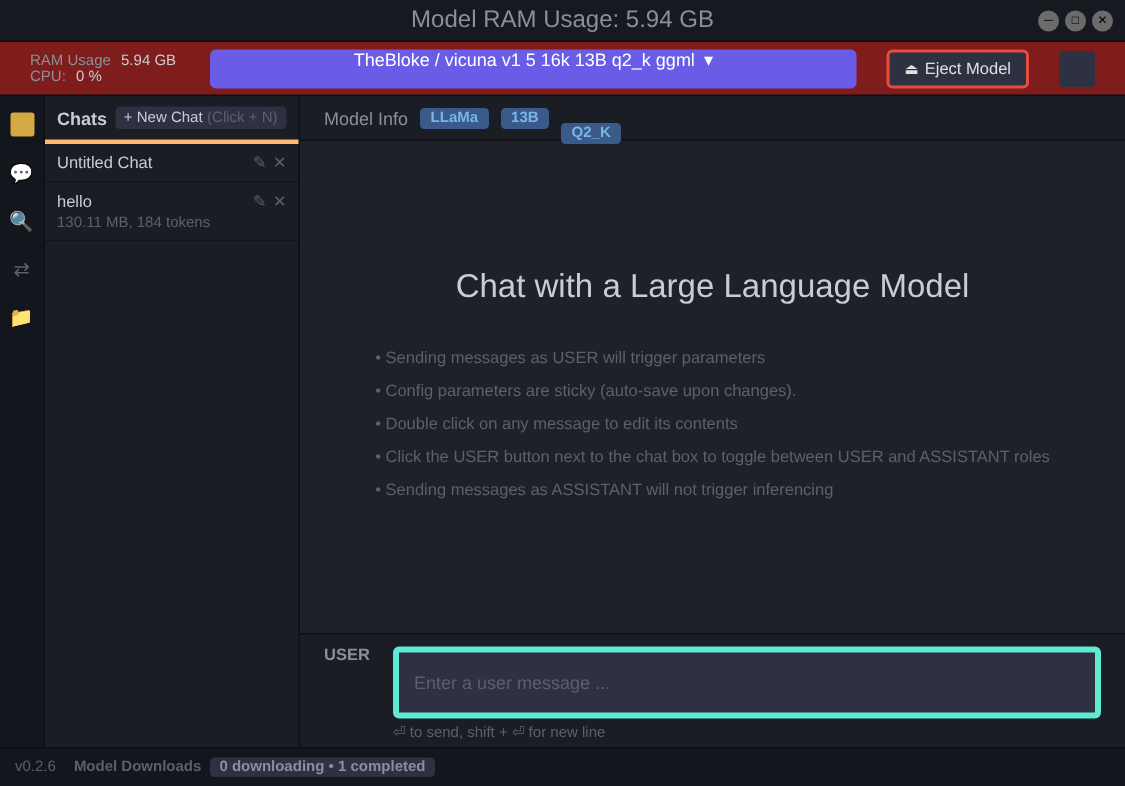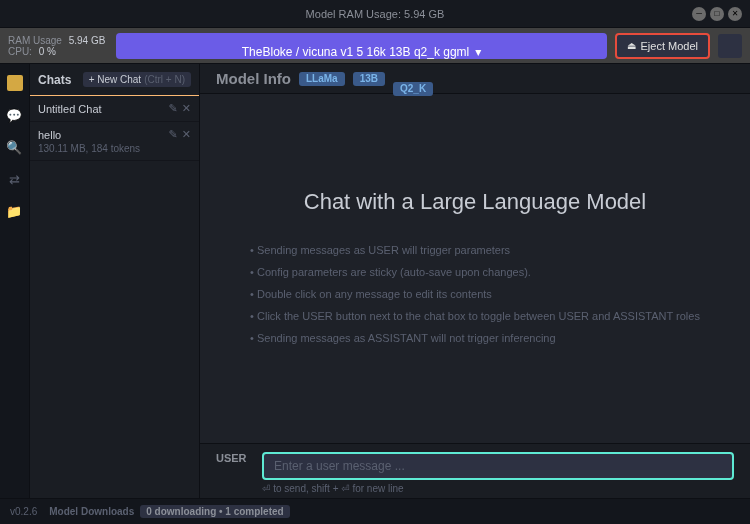--- a/index.html
+++ b/index.html
@@ -20,21 +20,21 @@
       display: flex;
       align-items: center;
       justify-content: space-between;
       padding: 0 8px;
       border-bottom: 1px solid #0d0f14;
     }
     .title-bar-title {
       position: absolute;
       left: 50%;
       transform: translateX(-50%);
-      font-size: 11px;
+      font-size: 16px;
       color: #8b8f98;
     }
     .title-bar-controls {
       display: flex;
       gap: 4px;
       margin-left: auto;
     }
     .title-btn {
       width: 14px;
       height: 14px;
@@ -46,44 +46,44 @@
       align-items: center;
       justify-content: center;
     }
     .title-btn.minimize { background: #6b6b6b; }
     .title-btn.maximize { background: #6b6b6b; }
     .title-btn.close { background: #6b6b6b; }
 
     
     .top-bar {
       height: 36px;
-      background: #404040;
-      display: flex;
-      align-items: center;
-      padding: 0 8px;
-      gap: 8px;
+      background: #7f1d1d;
+      display: flex;
+      align-items: center;
+      padding: 0 20px;
+      gap: 20px;
       border-bottom: 1px solid #0d0f14;
     }
     .ram-info {
       display: flex;
       flex-direction: column;
       font-size: 10px;
       color: #8b8f98;
       min-width: 100px;
     }
     .model-selector {
       flex: 1;
       height: 26px;
       background: #6b5ce7;
       border: none;
       border-radius: 4px;
       color: white;
       font-size: 12px;
       display: flex;
-      align-items: flex-end;
+      align-items: flex-start;
       justify-content: center;
       cursor: pointer;
       gap: 6px;
     }
     .eject-btn {
       height: 26px;
       padding: 0 10px;
       background: #2d3142;
       border: 2px solid #e74c3c;
       border-radius: 4px;
@@ -142,21 +142,21 @@
       border-right: 1px solid #0d0f14;
       display: flex;
       flex-direction: column;
     }
     .chats-header {
       height: 32px;
       display: flex;
       align-items: center;
       justify-content: space-between;
       padding: 0 8px;
-      border-bottom: 1px solid #fdba74;
+      border-bottom: 3px solid #fdba74;
     }
     .chats-title {
       font-size: 12px;
       color: #c8ccd4;
       font-weight: 600;
     }
     .new-chat-btn {
       background: #2d3142;
       border: none;
       border-radius: 3px;
@@ -203,23 +203,22 @@
     .model-info-bar {
       height: 30px;
       background: #1a1d23;
       border-bottom: 1px solid #0d0f14;
       display: flex;
       align-items: center;
       padding: 0 16px;
       gap: 8px;
     }
     .model-info-label {
-      font-size: 15px;
+      font-size: 12px;
       color: #8b8f98;
-      font-weight: bold;
     }
     .tag {
       height: 14px;
       padding: 0 7px;
       border-radius: 3px;
       font-size: 10px;
       font-weight: 600;
       display: flex;
       align-items: center;
       cursor: pointer;
@@ -265,23 +264,23 @@
       gap: 10px;
     }
     .user-label {
       font-size: 11px;
       color: #8b8f98;
       font-weight: 600;
       min-width: 36px;
     }
     .message-input {
       flex: 1;
-      height: 28px;
+      height: 48px;
       background: #2d3142;
-      border: 2px solid #5eead4;
+      border: 4px solid #5eead4;
       border-radius: 4px;
       padding: 0 10px;
       color: #5eead4;
       font-size: 12px;
       outline: none;
     }
     .message-input::placeholder { color: #5a6070; }
     .input-hint {
       font-size: 10px;
       color: #5a6070;
@@ -365,21 +364,21 @@
     <div class="sidebar-icon" style="font-size:13px;">🔍</div>
     <div class="sidebar-icon" style="font-size:13px;">⇄</div>
     <div class="sidebar-icon" style="font-size:13px;">📁</div>
   </div>
 
   <div class="chats-panel">
     <div class="chats-header">
       <span class="chats-title">Chats</span>
       <button class="new-chat-btn">
         <span>+ New Chat</span>
-        <span style="color:#5a6070;">(Ctrl + N)</span>
+        <span style="color:#5a6070;">(Click + N)</span>
       </button>
     </div>
 
     <div class="chat-item">
       <div class="chat-item-name">
         <span>Untitled Chat</span>
         <div class="chat-item-icons">
           <span>✎</span>
           <span>✕</span>
         </div>

